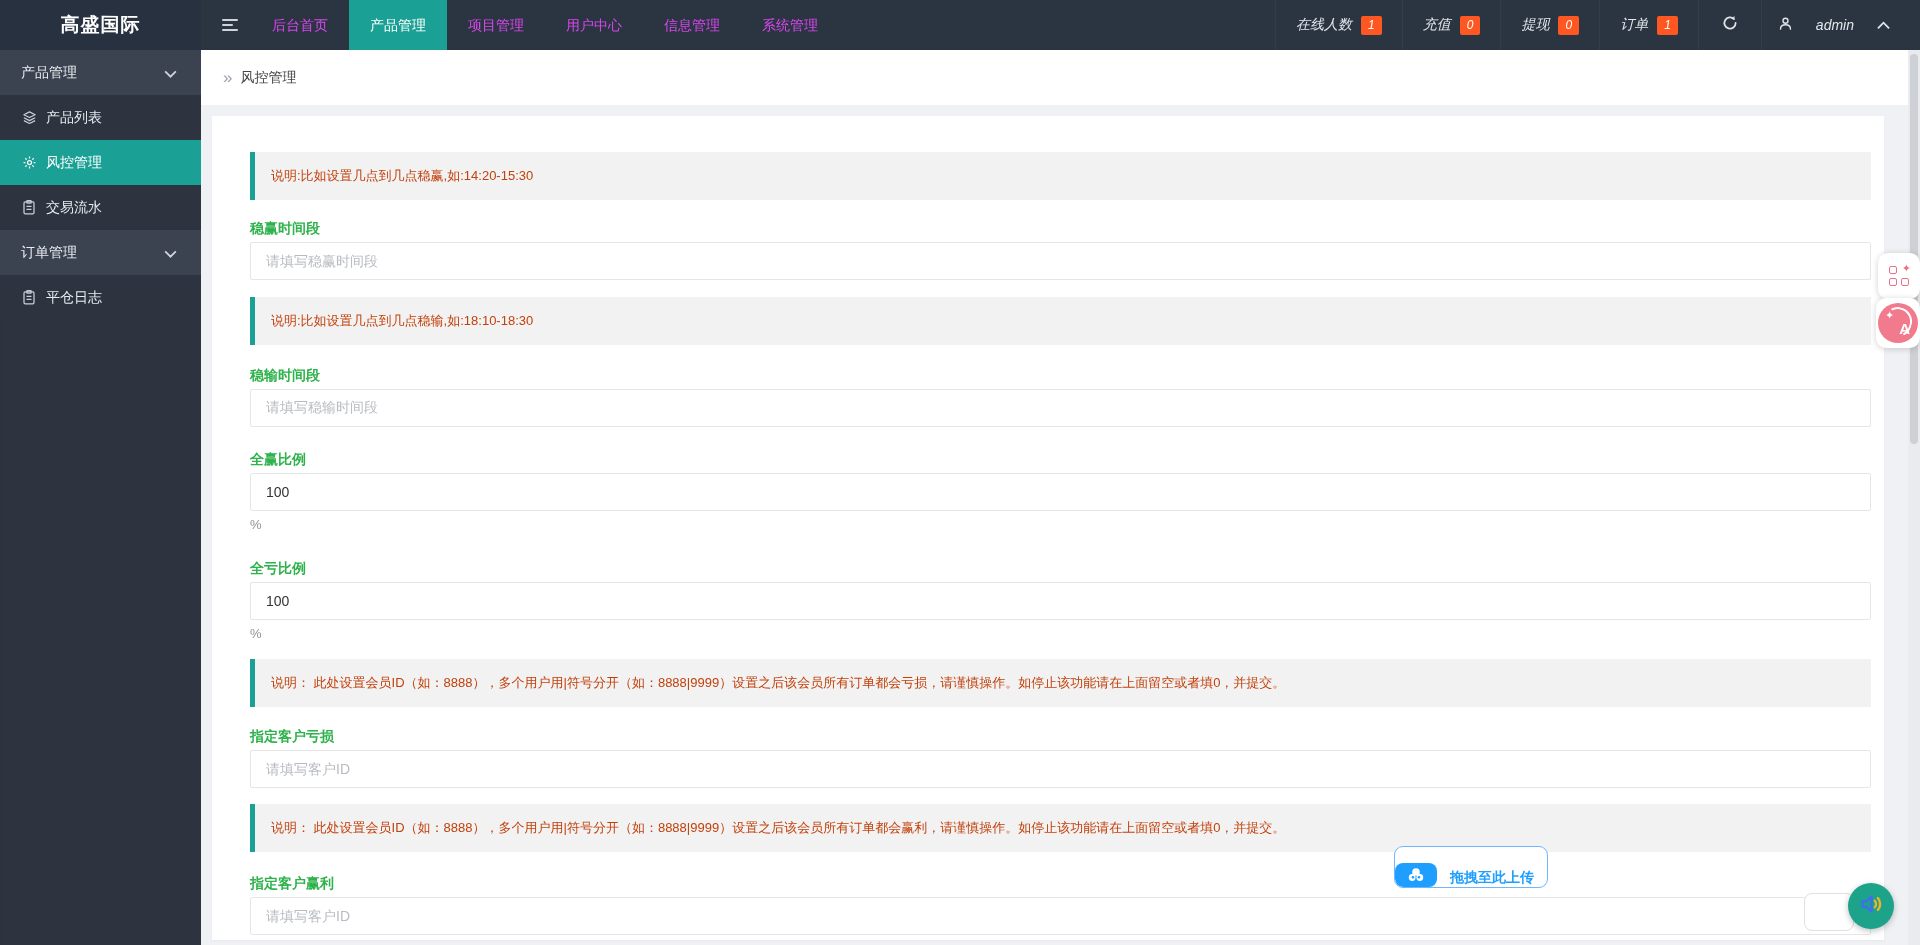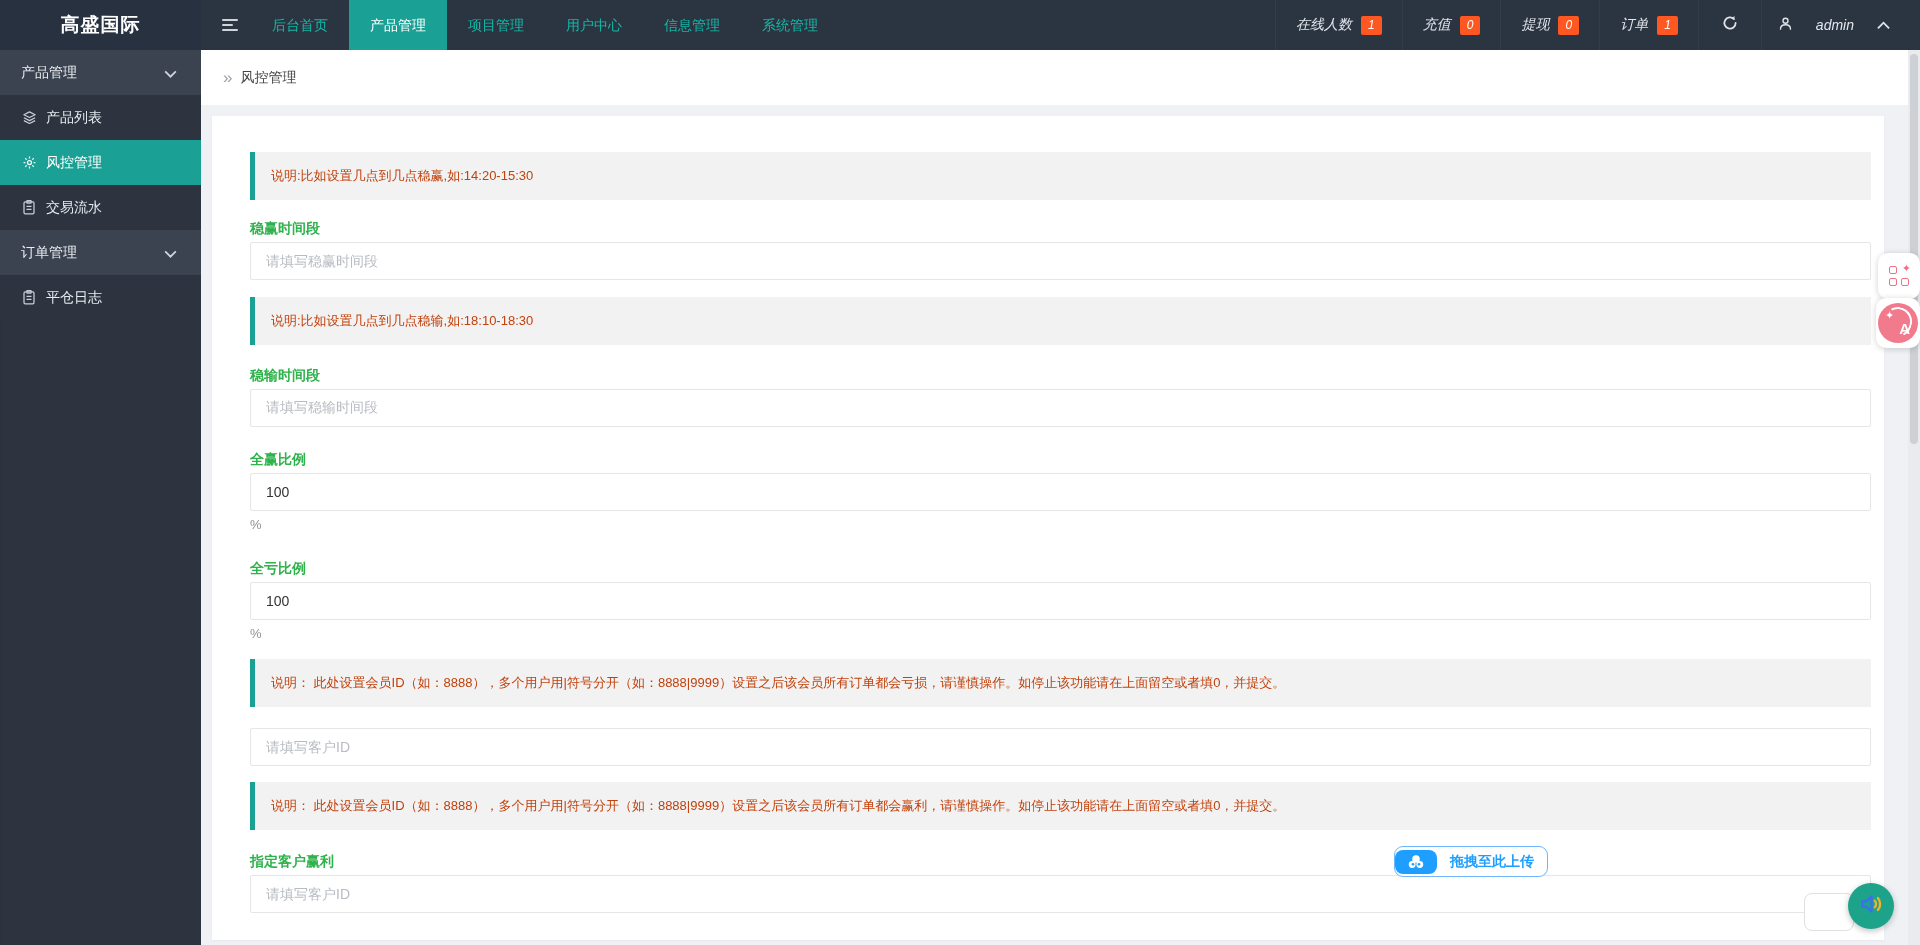--- a/index.html
+++ b/index.html
@@ -16,21 +16,21 @@
     font-size:19px; font-weight:bold; display:flex; align-items:center;
     justify-content:center; letter-spacing:1px; }
   .hamburger { width:42px; height:50px; margin-left:8px; display:flex;
     flex-direction:column; justify-content:center; align-items:center;
     gap:3px; cursor:pointer; }
   .hamburger span { display:block; height:2px; background:#cfd4db; border-radius:1px; }
   .hamburger span:nth-child(1){ width:16px; }
   .hamburger span:nth-child(2){ width:11px; align-self:flex-start; margin-left:13px; }
   .hamburger span:nth-child(3){ width:16px; }
   .nav-menu { display:flex; align-items:stretch; }
-  .nav-item { color:#14b8a6; font-size:14px; line-height:50px; padding:0 21px;
+  .nav-item { color:#d946ef; font-size:14px; line-height:50px; padding:0 21px;
     cursor:pointer; white-space:nowrap; }
   .nav-item.active { background:#1aa094; color:#fff; }
   .nav-right { margin-left:auto; display:flex; align-items:stretch; padding-right:14px;font-style:italic; }
   .nav-stat { display:flex; align-items:center; padding:0 20px; color:#e3e7ec;
     font-size:14px; cursor:pointer; border-left:1px solid rgba(255,255,255,0.04); }
   .badge { display:inline-block; margin-left:9px; background:#ff5722; color:#fff;
     font-size:12px; line-height:19px; height:19px; padding:0 7px; border-radius:2px; }
   .nav-refresh { display:flex; align-items:center; padding:0 22px; cursor:pointer;
     border-left:1px solid rgba(255,255,255,0.04); }
   .nav-user { display:flex; align-items:center; gap:23px; padding:0 16px;
@@ -71,22 +71,22 @@
   .f-input { display:block; width:100%; height:38px; border:1px solid #e4e6e8;
     border-radius:2px; padding:0 15px; font-size:14px; color:#333;
     font-family:inherit; outline:none; background:#fff; }
   .f-input::placeholder { color:#b8bcc2; }
   .gap-sm { margin-bottom:17px; } .gap-md { margin-bottom:24px;font-family:Liberation Serif, serif; }
   .suffix { font-size:13px; color:#8d9298; margin-top:7px; line-height:14px; }
   .suf1 { margin-bottom:28px; } .suf2 { margin-bottom:18px; }
   .mb16 { margin-bottom:16px; }
 
   
-  .upload-w { position:absolute; left:1394px; top:846px; height:31px;
-    display:flex; align-items:center; border:1px solid #6fb6ff; border-radius:9px;
+  .upload-w { position:absolute; left:1394px; top:846px; height:42px;
+    display:flex; align-items:flex-end; border:1px solid #6fb6ff; border-radius:9px;
     background:#fff; overflow:hidden; cursor:pointer; z-index:40; }
   .upload-ico { width:42px; background:#1e9fff; display:flex; align-items:center;
     justify-content:center; border-radius:8px; }
   .upload-txt { display:flex; align-items:center; padding:0 13px; color:#1e9fff;
     font-size:14px; font-weight:bold; }
 
   .bubble { position:absolute; background:#fff; border-radius:10px;
     box-shadow:0 1px 6px rgba(0,0,0,0.18); z-index:40; }
   .bub-grid { left:1878px; top:253px; width:42px; height:46px;
     display:flex; align-items:center; justify-content:center; cursor:pointer; }
@@ -264,20 +264,21 @@
   <input class="f-input" type="text" value="100" style="">
   <div class="suffix suf1">%</div>
 
   <label class="f-label">全亏比例</label>
   <input class="f-input" type="text" value="100" style="">
   <div class="suffix suf2">%</div>
 
   <div class="note mb3">
     <span>说明： 此处设置会员ID（如：8888），多个用户用|符号分开（如：8888|9999）设置之后该会员所有订单都会亏损，请谨慎操作。如停止该功能请在上面留空或者填0，并提交。</span>
   </div>
+  <label class="f-label">指定客户亏损</label>
   <input class="f-input mb16" type="text" placeholder="请填写客户ID" style="">
 
   <div class="note mb4">
     <span>说明： 此处设置会员ID（如：8888），多个用户用|符号分开（如：8888|9999）设置之后该会员所有订单都会赢利，请谨慎操作。如停止该功能请在上面留空或者填0，并提交。</span>
   </div>
   <label class="f-label">指定客户赢利</label>
   <input class="f-input" type="text" placeholder="请填写客户ID" style="">
 
 </main>
 

